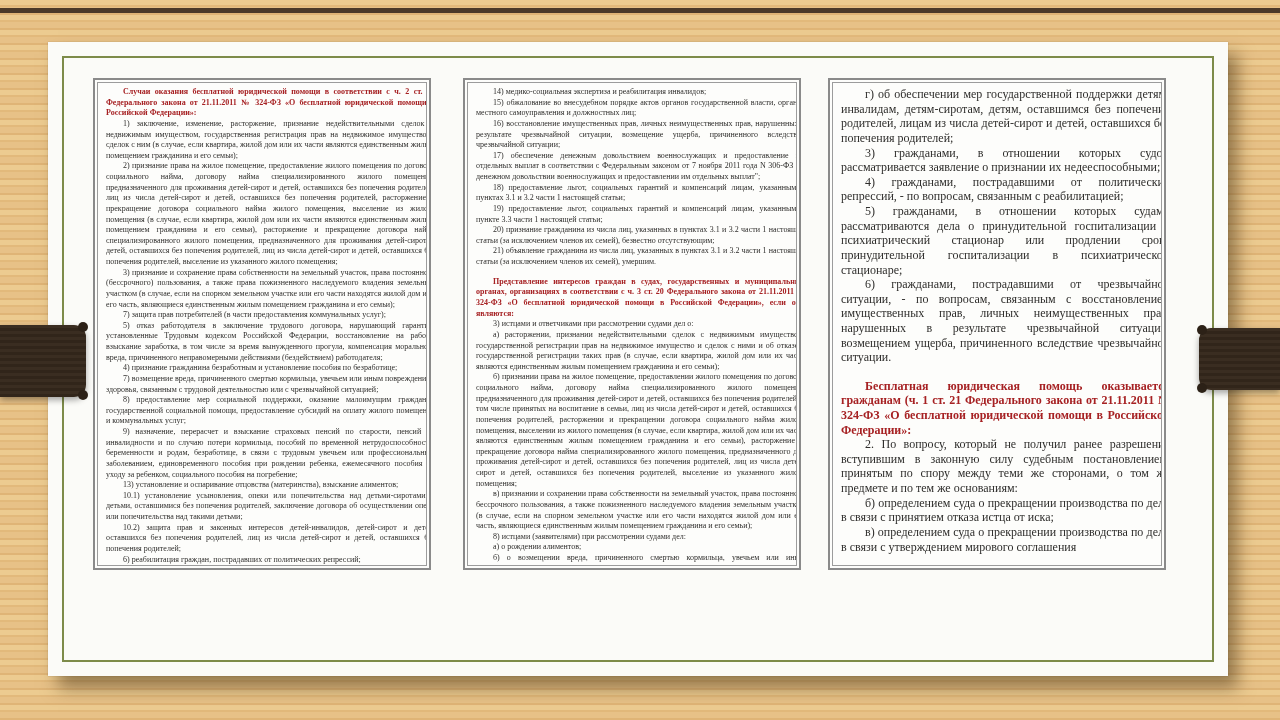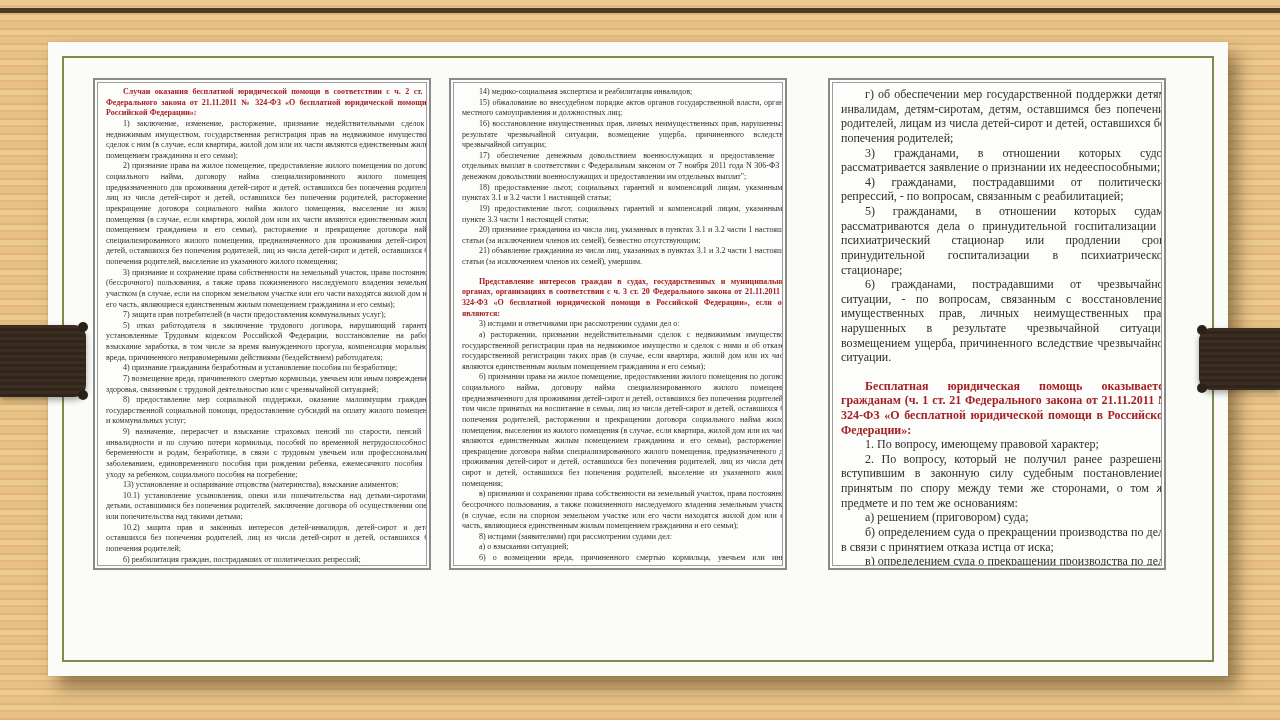--- a/index.html
+++ b/index.html
@@ -28,21 +28,21 @@
     border: 2px solid #7d8b4a;
   }
   .columns {
     position: absolute; left: 45px; top: 36px; width: 1090px; height: 492px;
   }
   .frame {
     position: absolute; top: 0; height: 492px; width: 338px;
     border: 2px solid #8a8a8a; padding: 2px; background: #fdfdfb;
   }
   .frame.c0 { left: 0; }
-  .frame.c1 { left: 356px; }
+  .frame.c1 { left: 370px; }
   .frame.c2 { left: 735px; }
   .frame-inner {
     width: 100%; height: 100%;
     border: 1px solid #9c9c9c;
     overflow: hidden;
     padding: 4px 0 0 8px;
   }
   .textflow { width: calc(100% + 9px); }
   .para {
     margin: 0; text-align: justify; color: #2e2d2b;
@@ -114,37 +114,35 @@
             <p class="para">18) предоставление льгот, социальных гарантий и компенсаций лицам, указанным в пунктах 3.1 и 3.2 части 1 настоящей статьи;</p>
             <p class="para">19) предоставление льгот, социальных гарантий и компенсаций лицам, указанным в пункте 3.3 части 1 настоящей статьи;</p>
             <p class="para">20) признание гражданина из числа лиц, указанных в пунктах 3.1 и 3.2 части 1 настоящей статьи (за исключением членов их семей), безвестно отсутствующим;</p>
             <p class="para">21) объявление гражданина из числа лиц, указанных в пунктах 3.1 и 3.2 части 1 настоящей статьи (за исключением членов их семей), умершим.</p>
             <p class="para heading">Представление интересов граждан в судах, государственных и муниципальных органах, организациях в соответствии с ч. 3 ст. 20 Федерального закона от 21.11.2011 № 324-ФЗ «О бесплатной юридической помощи в Российской Федерации», если они являются:</p>
             <p class="para">3) истцами и ответчиками при рассмотрении судами дел о:</p>
             <p class="para">а) расторжении, признании недействительными сделок с недвижимым имуществом, государственной регистрации прав на недвижимое имущество и сделок с ними и об отказе в государственной регистрации таких прав (в случае, если квартира, жилой дом или их части являются единственным жилым помещением гражданина и его семьи);</p>
             <p class="para">б) признании права на жилое помещение, предоставлении жилого помещения по договору социального найма, договору найма специализированного жилого помещения, предназначенного для проживания детей-сирот и детей, оставшихся без попечения родителей, в том числе принятых на воспитание в семьи, лиц из числа детей-сирот и детей, оставшихся без попечения родителей, расторжении и прекращении договора социального найма жилого помещения, выселении из жилого помещения (в случае, если квартира, жилой дом или их части являются единственным жилым помещением гражданина и его семьи), расторжение и прекращение договора найма специализированного жилого помещения, предназначенного для проживания детей-сирот и детей, оставшихся без попечения родителей, лиц из числа детей-сирот и детей, оставшихся без попечения родителей, выселение из указанного жилого помещения;</p>
             <p class="para">в) признании и сохранении права собственности на земельный участок, права постоянного бессрочного пользования, а также пожизненного наследуемого владения земельным участком (в случае, если на спорном земельном участке или его части находятся жилой дом или его часть, являющиеся единственным жилым помещением гражданина и его семьи);</p>
             <p class="para">8) истцами (заявителями) при рассмотрении судами дел:</p>
-            <p class="para">а) о взыскании ситуацией;</p>
+            <p class="para">а) о рождении алиментов;</p>
             <p class="para">б) о возмещении вреда, причиненного смертью кормильца, увечьем или иным повреждением здоровья, связанным с трудовой деятельностью или с чрезвычайной ситуацией;</p>
           </div>
       </div>
     </div>
     <div class="frame c2">
       <div class="frame-inner">
         <div class="textflow col-large">
             <p class="para">г) об обеспечении мер государственной поддержки детям-инвалидам, детям-сиротам, детям, оставшимся без попечения родителей, лицам из числа детей-сирот и детей, оставшихся без попечения родителей;</p>
             <p class="para">3) гражданами, в отношении которых судом рассматривается заявление о признании их недееспособными;</p>
             <p class="para">4) гражданами, пострадавшими от политических репрессий, - по вопросам, связанным с реабилитацией;</p>
             <p class="para">5) гражданами, в отношении которых судами рассматриваются дела о принудительной госпитализации в психиатрический стационар или продлении срока принудительной госпитализации в психиатрическом стационаре;</p>
             <p class="para">6) гражданами, пострадавшими от чрезвычайной ситуации, - по вопросам, связанным с восстановлением имущественных прав, личных неимущественных прав, нарушенных в результате чрезвычайной ситуации, возмещением ущерба, причиненного вследствие чрезвычайной ситуации.</p>
             <p class="para heading">Бесплатная юридическая помощь оказывается гражданам (ч. 1 ст. 21 Федерального закона от 21.11.2011 № 324-ФЗ «О бесплатной юридической помощи в Российской Федерации»:</p>
-            <p class="para">1. По вопросу, имеющему правовой характер;</p>
             <p class="para">2. По вопросу, который не получил ранее разрешения вступившим в законную силу судебным постановлением, принятым по спору между теми же сторонами, о том же предмете и по тем же основаниям:</p>
-            <p class="para">а) решением (приговором) суда;</p>
             <p class="para">б) определением суда о прекращении производства по делу в связи с принятием отказа истца от иска;</p>
             <p class="para">в) определением суда о прекращении производства по делу в связи с утверждением мирового соглашения</p>
           </div>
       </div>
     </div>
   </div>
 </div>
 
 <div class="ribbon ribbon-left">
   <span class="knob k-top"></span>

